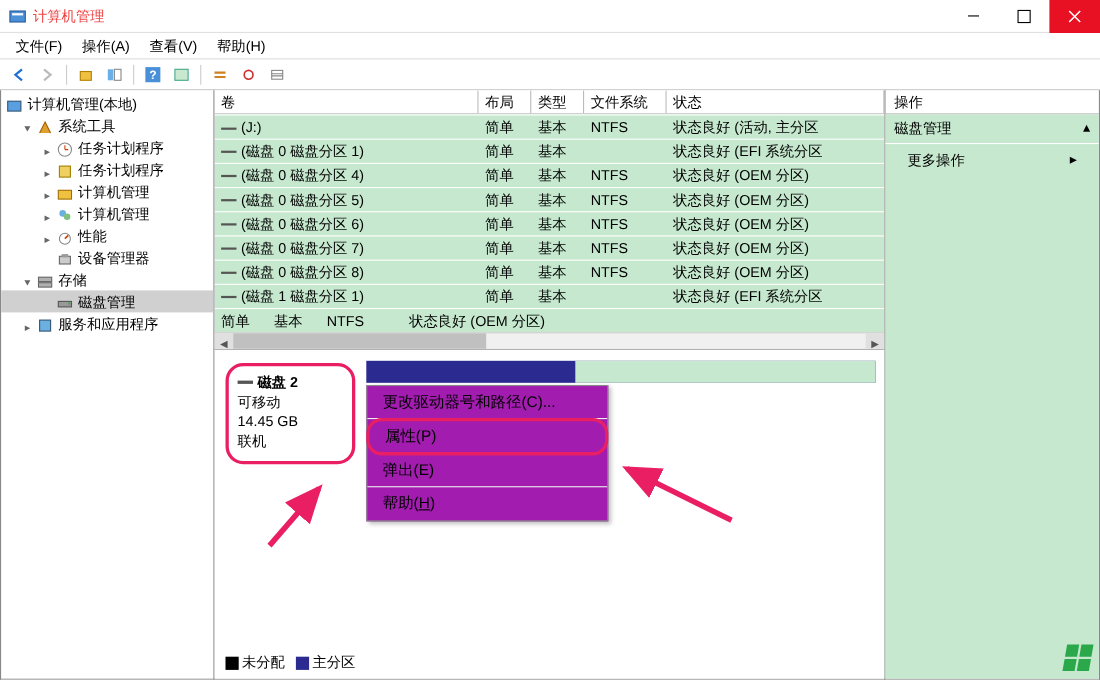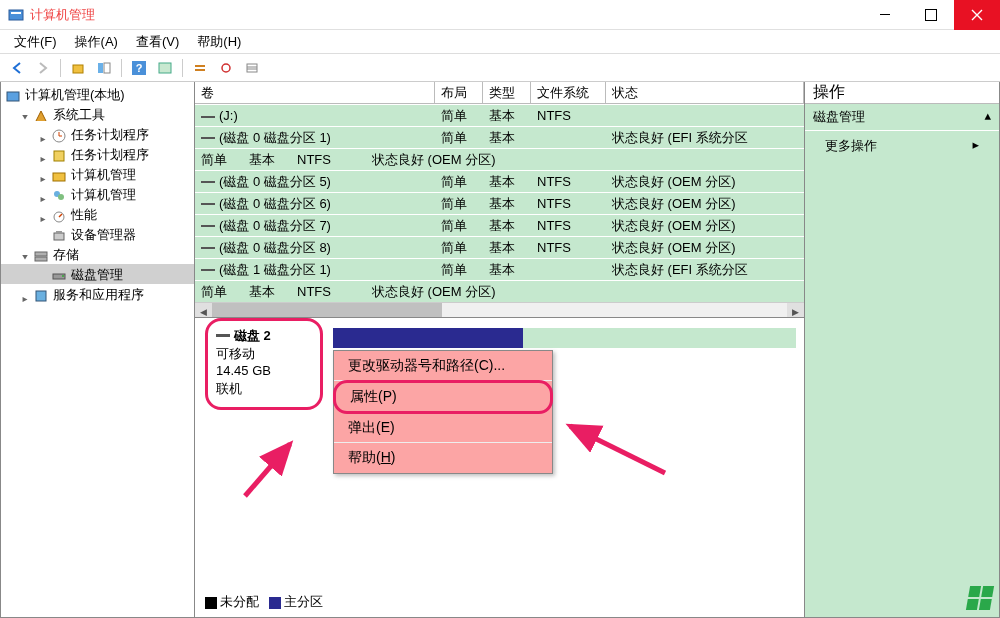--- a/index.html
+++ b/index.html
@@ -41,41 +41,41 @@
 .vol-body { background:#C5E8CE; }
 .vol-row { display:flex; height:22px; align-items:center; font-size:13px; border-top:1px solid #fff; }
 .vr-cell { padding:0 6px; white-space:nowrap; overflow:hidden; }
 .vol-icon { width:14px; height:2px; background:#555; margin-right:4px; display:inline-block; vertical-align:middle;}
 .scrollbar-h { height:17px; background:#f0f0f0; display:flex; border-top:1px solid #ccc;}
 .sb-btn { width:17px;height:17px;background:#e0e0e0;display:flex;align-items:center;justify-content:center;font-size:9px;color:#555;}
 .sb-track {flex:1;position:relative;}
 .sb-thumb {position:absolute;left:0;top:0;height:100%;width:40%;background:#c0c0c0;}
 
 .disk-pane { flex:1; position:relative; background:#fff; padding:6px; }
-.disk-block { position:absolute; left:10px; top:0; width:118px; height:92px; border:3px solid #E91E63; border-radius:16px; padding:6px 8px; font-size:13px; line-height:1.35; }
+.disk-block { position:absolute; left:10px; top:12px; width:118px; height:92px; border:3px solid #E91E63; border-radius:16px; padding:6px 8px; font-size:13px; line-height:1.35; }
 .disk-header { display:flex; align-items:center; gap:4px; font-weight:bold;}
 .disk-hdr-icon { width:14px;height:3px;background:#555;}
 .disk-bar { position:absolute; left:138px; top:10px; right:8px; height:20px; background:#2a2a90; }
 .disk-bar-inner { height:100%; background:#C5E8CE; margin-left:190px;}
 
-.context-menu { position:absolute; left:138px; top:32px; width:220px; background:#fca5a5; border:1px solid #888; box-shadow:2px 2px 4px rgba(0,0,0,.25); font-size:14px; }
+.context-menu { position:absolute; left:138px; top:32px; width:220px; background:#a21caf; border:1px solid #888; box-shadow:2px 2px 4px rgba(0,0,0,.25); font-size:14px; }
 .cm-item { height:30px; display:flex; align-items:center; padding:0 14px; border-bottom:1px solid #eee;}
 .cm-item:last-child{border-bottom:none;}
 .cm-item.highlight { border:3px solid #E91E63; border-radius:14px; margin:-1px; height:34px;}
 
 .legend { position:absolute; left:10px; bottom:6px; font-size:13px; display:flex; gap:10px; align-items:center;}
 .leg-sw { width:12px;height:12px;display:inline-block;margin-right:3px;vertical-align:middle;}
 .leg1{background:#000;}
 .leg2{background:#2a2a90;}
 
 .arrow { position:absolute; }
 .arrow svg { overflow:visible; }
 
 .actions-pane { width:195px; border:1px solid #888; border-left:none; border-top:none; }
-.actions-header { height:22px; border-bottom:1px solid #bbb; padding:2px 8px; font-size:16px; display:flex; align-items:center;}
+.actions-header { height:22px; border-bottom:1px solid #bbb; padding:2px 8px; font-size:13px; display:flex; align-items:center;}
 .actions-body { background:#C5E8CE; height:calc(100% - 22px); font-size:13px;}
 .act-title { display:flex; justify-content:space-between; padding:4px 8px; border-bottom:1px solid #fff;}
 .act-sub { padding:6px 20px; display:flex; justify-content:space-between;}
 
 .watermark { position:absolute; right:8px; bottom:8px; display:flex; align-items:center; gap:6px; font-size:15px; color:#0a6b34; font-weight:bold; text-shadow:0 0 2px #fff; pointer-events:none;}
 .watermark .logo { display:grid; grid-template:repeat(2,11px)/repeat(2,11px); gap:2px; transform:skewX(-10deg); }
 .watermark .logo span { background:#2aa84a; }
 .watermark .sub { font-size:10px; color:#888; display:block; font-weight:normal;}
 </style>
 </head>
@@ -280,29 +280,31 @@
         <div class="vh-cell" style="width:48px">类型</div>
         <div class="vh-cell" style="width:75px">文件系统</div>
         <div class="vh-cell" style="flex:1">状态</div>
       </div>
       <div class="vol-body" id="vol-body">
           <div class="vol-row">
             <div class="vr-cell" style="width:240px"><span class="vol-icon"></span>(J:)</div>
   <div class="vr-cell" style="width:48px">简单</div>
   <div class="vr-cell" style="width:48px">基本</div>
   <div class="vr-cell" style="width:75px">NTFS</div>
+  <div class="vr-cell" style="flex:1">状态良好 (活动, 主分区</div>
           </div>
           <div class="vol-row">
             <div class="vr-cell" style="width:240px"><span class="vol-icon"></span>(磁盘 0 磁盘分区 1)</div>
   <div class="vr-cell" style="width:48px">简单</div>
   <div class="vr-cell" style="width:48px">基本</div>
   <div class="vr-cell" style="width:75px"></div>
   <div class="vr-cell" style="flex:1">状态良好 (EFI 系统分区</div>
           </div>
           <div class="vol-row">
+            <div class="vr-cell" style="width:240px"><span class="vol-icon"></span>(磁盘 0 磁盘分区 4)</div>
   <div class="vr-cell" style="width:48px">简单</div>
   <div class="vr-cell" style="width:48px">基本</div>
   <div class="vr-cell" style="width:75px">NTFS</div>
   <div class="vr-cell" style="flex:1">状态良好 (OEM 分区)</div>
           </div>
           <div class="vol-row">
             <div class="vr-cell" style="width:240px"><span class="vol-icon"></span>(磁盘 0 磁盘分区 5)</div>
   <div class="vr-cell" style="width:48px">简单</div>
   <div class="vr-cell" style="width:48px">基本</div>
   <div class="vr-cell" style="width:75px">NTFS</div>

